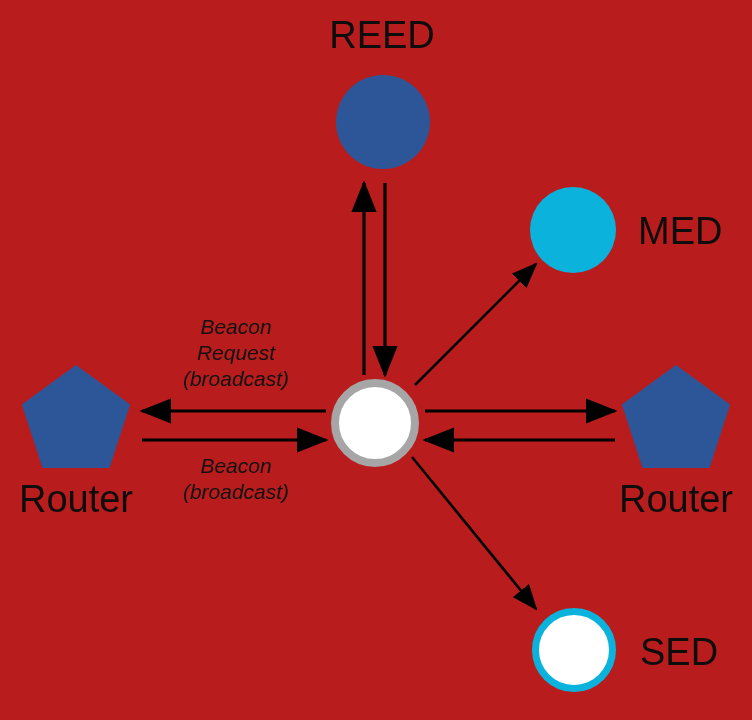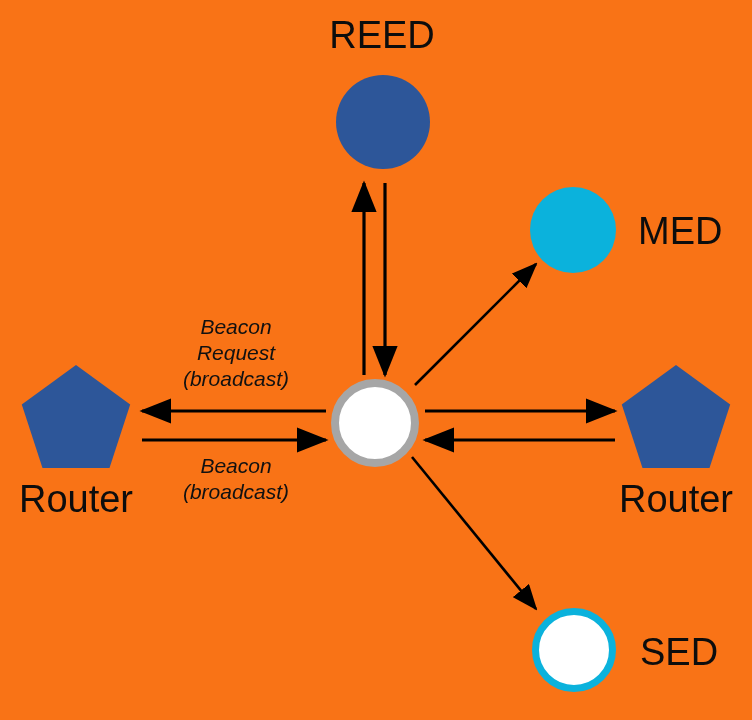--- a/index.html
+++ b/index.html
@@ -44,21 +44,21 @@
   }
   .link-line-thin {
     stroke: #000000;
     stroke-width: 2.6;
     fill: none;
   }
 </style>
 </head>
 <body>
 
-<div id="diagram-root" style="background: #f97316;">
+<div id="diagram-root" style="background: #b91c1c;">
   <svg id="diagram-svg" viewBox="0 0 752 720" xmlns="http://www.w3.org/2000/svg">
     <defs>
       <marker id="arrowhead" markerWidth="10" markerHeight="8" refX="9.2" refY="4" orient="auto" markerUnits="strokeWidth">
         <path d="M0,0 L10,4 L0,8 Z" fill="#000000"></path>
       </marker>
       <marker id="arrowhead-thin" markerWidth="10" markerHeight="8" refX="9.2" refY="4" orient="auto" markerUnits="strokeWidth">
         <path d="M0,0 L10,4 L0,8 Z" fill="#000000"></path>
       </marker>
     </defs>
 

